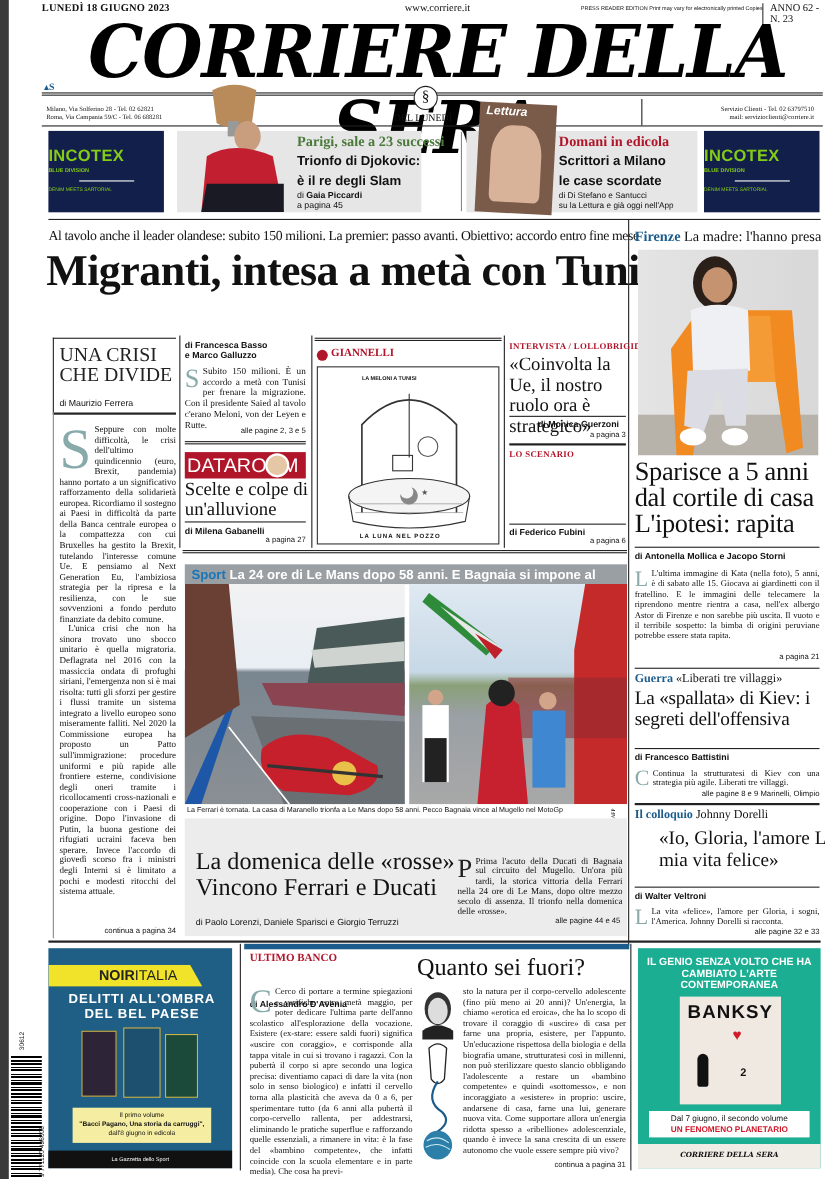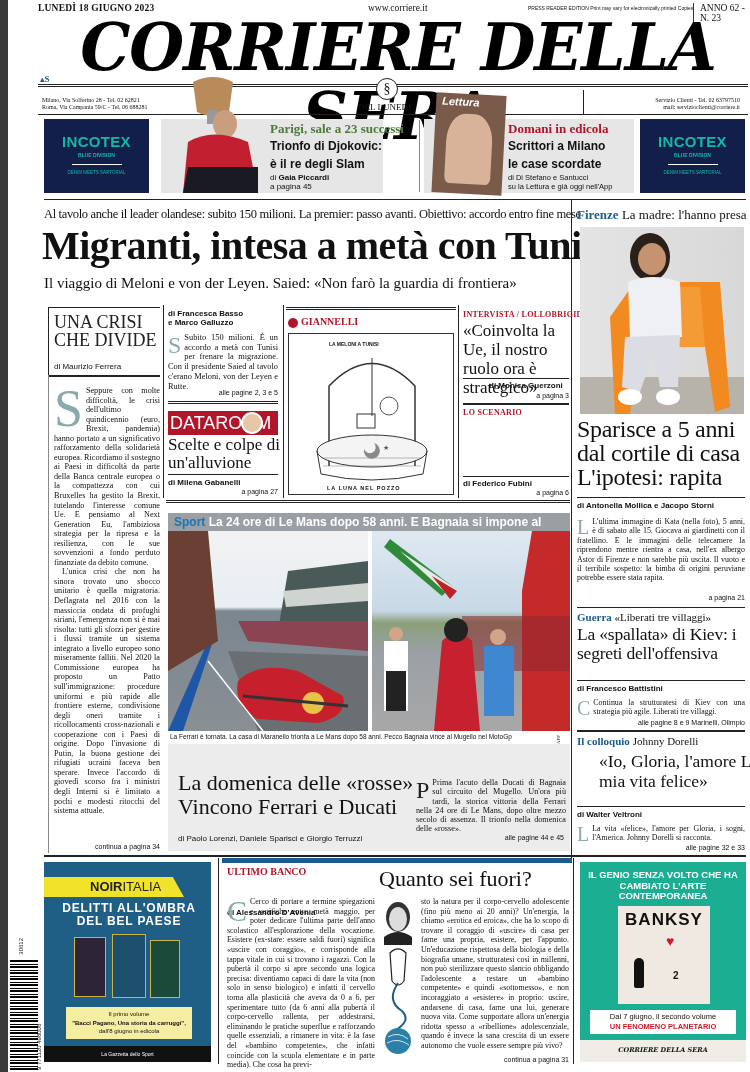--- a/index.html
+++ b/index.html
@@ -10,21 +10,21 @@
 .vr{border-left:1px solid #222}
 
 .topbar{left:30px;top:2px;width:710px;height:14px;font-size:9.5px}
 .topbar .date{position:absolute;left:0;top:1px;font-weight:bold;letter-spacing:.2px}
 .topbar .url{position:absolute;left:330px;top:1px}
 .topbar .edition{position:absolute;left:490px;top:3px;font-size:5px}
 .topbar .anno{position:absolute;left:655px;top:1px;border-left:1px solid #333;padding-left:6px}
 .masthead{left:55px;top:14px;width:670px;height:66px;font-family:"DejaVu Serif",serif;font-weight:bold;font-style:italic;font-size:63px;letter-spacing:-1px;transform:scaleX(1.0) scaleY(1.05);line-height:66px;text-align:center;color:#000}
 .mhrule{left:30px;top:84px;width:710px;height:6px;border-top:3px double #222}
 .addr{font-size:6px;line-height:7px}
-.incotex{background:#121f4b;color:#14b8a6;text-align:center}
+.incotex{background:#121f4b;color:#84cc16;text-align:left}
 .incotex .t{font-family:"Liberation Sans",sans-serif;font-weight:bold;font-size:15px;margin-top:14px;letter-spacing:.3px}
 .incotex .s{font-family:"Liberation Sans",sans-serif;font-size:5px;font-weight:bold;margin-top:2px}
 .incotex .l{width:50px;height:1px;background:#fff;margin:6px auto 5px}
 .incotex .d{font-family:"Liberation Sans",sans-serif;font-size:4.5px}
 .teaser{background:#e6e6e6}
 .kicker-green{color:#4a7a3a;font-weight:bold;font-size:13px}
 .kicker-red{color:#b0152a;font-weight:bold;font-size:13px}
 .tthead{font-family:"Liberation Sans",sans-serif;font-size:12px;line-height:18px;font-weight:bold}
 .byline{font-family:"Liberation Sans",sans-serif;font-size:8px}
 .byline b{font-weight:bold}
@@ -117,21 +117,20 @@
   <div class="abs incotex" style="left:632px;top:119px;width:105px;height:74px">
     <div class="t">INCOTEX</div>
     <div class="s">BLUE DIVISION</div>
     <div class="l"></div>
     <div class="d">DENIM MEETS SARTORIAL</div>
   </div>
   <div class="abs" style="left:36px;top:199px;width:702px;border-top:1px solid #222"></div>
 
   <div class="abs over" style="left:36px;top:207px;width:525px;white-space:nowrap;letter-spacing:-.35px">Al tavolo anche il leader olandese: subito 150 milioni. La premier: passo avanti. Obiettivo: accordo entro fine mese</div>
   <div class="abs big-head" style="left:34px;top:225px;white-space:nowrap">Migranti, intesa a metà con Tunisi</div>
-  <div class="abs sub" style="left:36px;top:275px;white-space:nowrap">Il viaggio di Meloni e von der Leyen. Saied: «Non farò la guardia di frontiera»</div>
   <div class="abs vr" style="left:563px;top:200px;height:660px"></div>
 
   <div class="abs" style="left:40px;top:307px;width:112px;border-top:1px solid #222;border-left:1px solid #222;height:68px"></div>
   <div class="abs" style="left:46px;top:313px;width:104px;font-size:18px;line-height:18px;color:#222">UNA CRISI CHE DIVIDE</div>
   <div class="abs byline" style="left:46px;top:362px">di Maurizio Ferrera</div>
   <div class="abs" style="left:40px;top:375px;width:112px;border-top:2px solid #222"></div>
   <div class="abs vr" style="left:40px;top:375px;height:478px;border-color:#888"></div>
   <div class="abs body" style="left:46px;top:386px;width:106px;font-size:8.2px;line-height:9.55px">
     <span class="drop" style="font-size:52px;line-height:42px">S</span><span>Seppure con molte difficoltà, le crisi dell'ultimo quindicennio (euro, Brexit, pandemia) hanno portato a un significativo rafforzamento della solidarietà europea. Ricordiamo il sostegno ai Paesi in difficoltà da parte della Banca centrale europea o la compattezza con cui Bruxelles ha gestito la Brexit, tutelando l'interesse comune Ue. E pensiamo al Next Generation Eu, l'ambiziosa strategia per la ripresa e la resilienza, con le sue sovvenzioni a fondo perduto finanziate da debito comune.</span>
     <p style="text-indent:8px">L'unica crisi che non ha sinora trovato uno sbocco unitario è quella migratoria. Deflagrata nel 2016 con la massiccia ondata di profughi siriani, l'emergenza non si è mai risolta: tutti gli sforzi per gestire i flussi tramite un sistema integrato a livello europeo sono miseramente falliti. Nel 2020 la Commissione europea ha proposto un Patto sull'immigrazione: procedure uniformi e più rapide alle frontiere esterne, condivisione degli oneri tramite i ricollocamenti cross-nazionali e cooperazione con i Paesi di origine. Dopo l'invasione di Putin, la buona gestione dei rifugiati ucraini faceva ben sperare. Invece l'accordo di giovedì scorso fra i ministri degli Interni si è limitato a pochi e modesti ritocchi del sistema attuale.</p>

